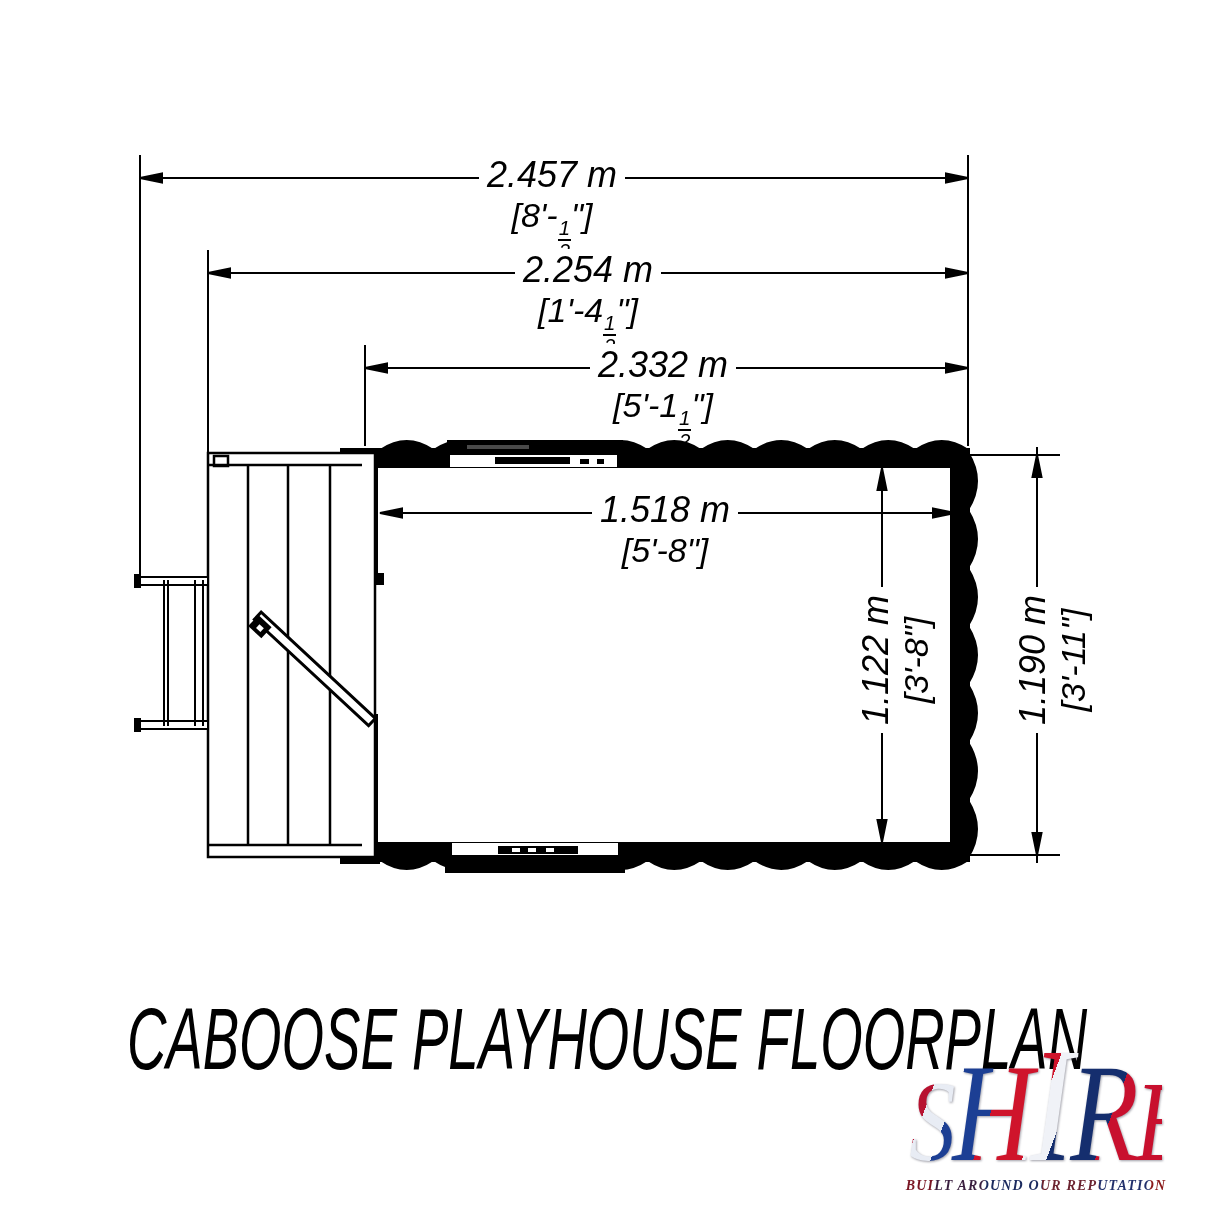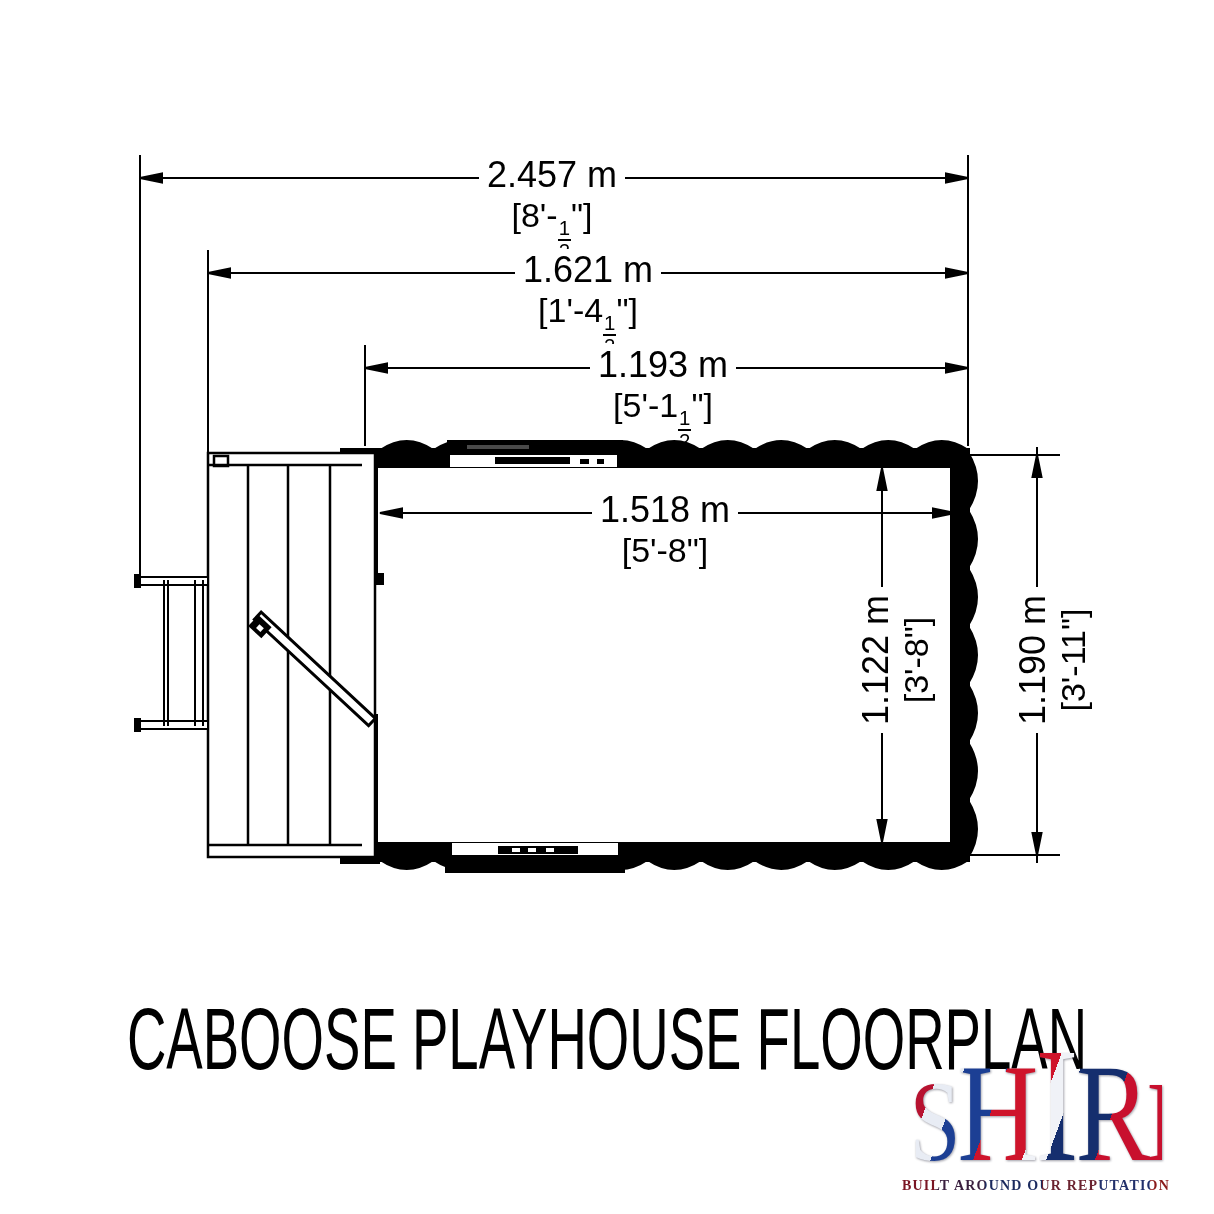--- a/index.html
+++ b/index.html
@@ -1,17 +1,17 @@
 <!DOCTYPE html>
 <html><head>
 <meta charset="utf-8">
 <style>
   html,body{margin:0;padding:0;background:#fff;}
   .stage{position:relative;width:1214px;height:1214px;background:#fff;overflow:hidden;
-         font-family:"Liberation Sans",sans-serif;color:#000;}
+         font-family:"Liberation Sans",sans-serif;color:#000;font-style:italic;}
   .plan-svg{position:absolute;left:0;top:0;}
   
   .dim{position:absolute;width:300px;text-align:center;line-height:40px;
        font-size:36px;color:#000;white-space:nowrap;}
   .dim .m{background:#fff;padding:0 8px;}
   .dim .imp{font-size:34px;}
   .dim.rot{transform:rotate(-90deg);}
   .frac{display:inline-flex;flex-direction:column;vertical-align:-0.40em;line-height:1.02;
         font-size:0.60em;text-align:center;}
   .frac .num{border-bottom:2px solid #000;padding:0 1px;}
@@ -142,29 +142,29 @@
 
   <div class="dim" style="left:402px;top:155px;">
     <div><span class="m">2.457 m</span></div>
     <div class="imp"><span>[8'-</span><span class="frac">
           <span class="num">1</span>
           <span class="den">2</span>
         </span><span>"]</span></div>
   </div>
 
   <div class="dim" style="left:438px;top:250px;">
-    <div><span class="m">1.621 m</span></div>
+    <div><span class="m">2.254 m</span></div>
     <div class="imp"><span>[1'-4</span><span class="frac">
           <span class="num">1</span>
           <span class="den">2</span>
         </span><span>"]</span></div>
   </div>
 
   <div class="dim" style="left:513px;top:345px;">
-    <div><span class="m">1.193 m</span></div>
+    <div><span class="m">2.332 m</span></div>
     <div class="imp"><span>[5'-1</span><span class="frac">
           <span class="num">1</span>
           <span class="den">2</span>
         </span><span>"]</span></div>
   </div>
 
   <div class="dim" style="left:515px;top:490px;">
     <div><span class="m">1.518 m</span></div>
     <div class="imp"><span>[5'-8"]</span><span></span></div>
   </div>

